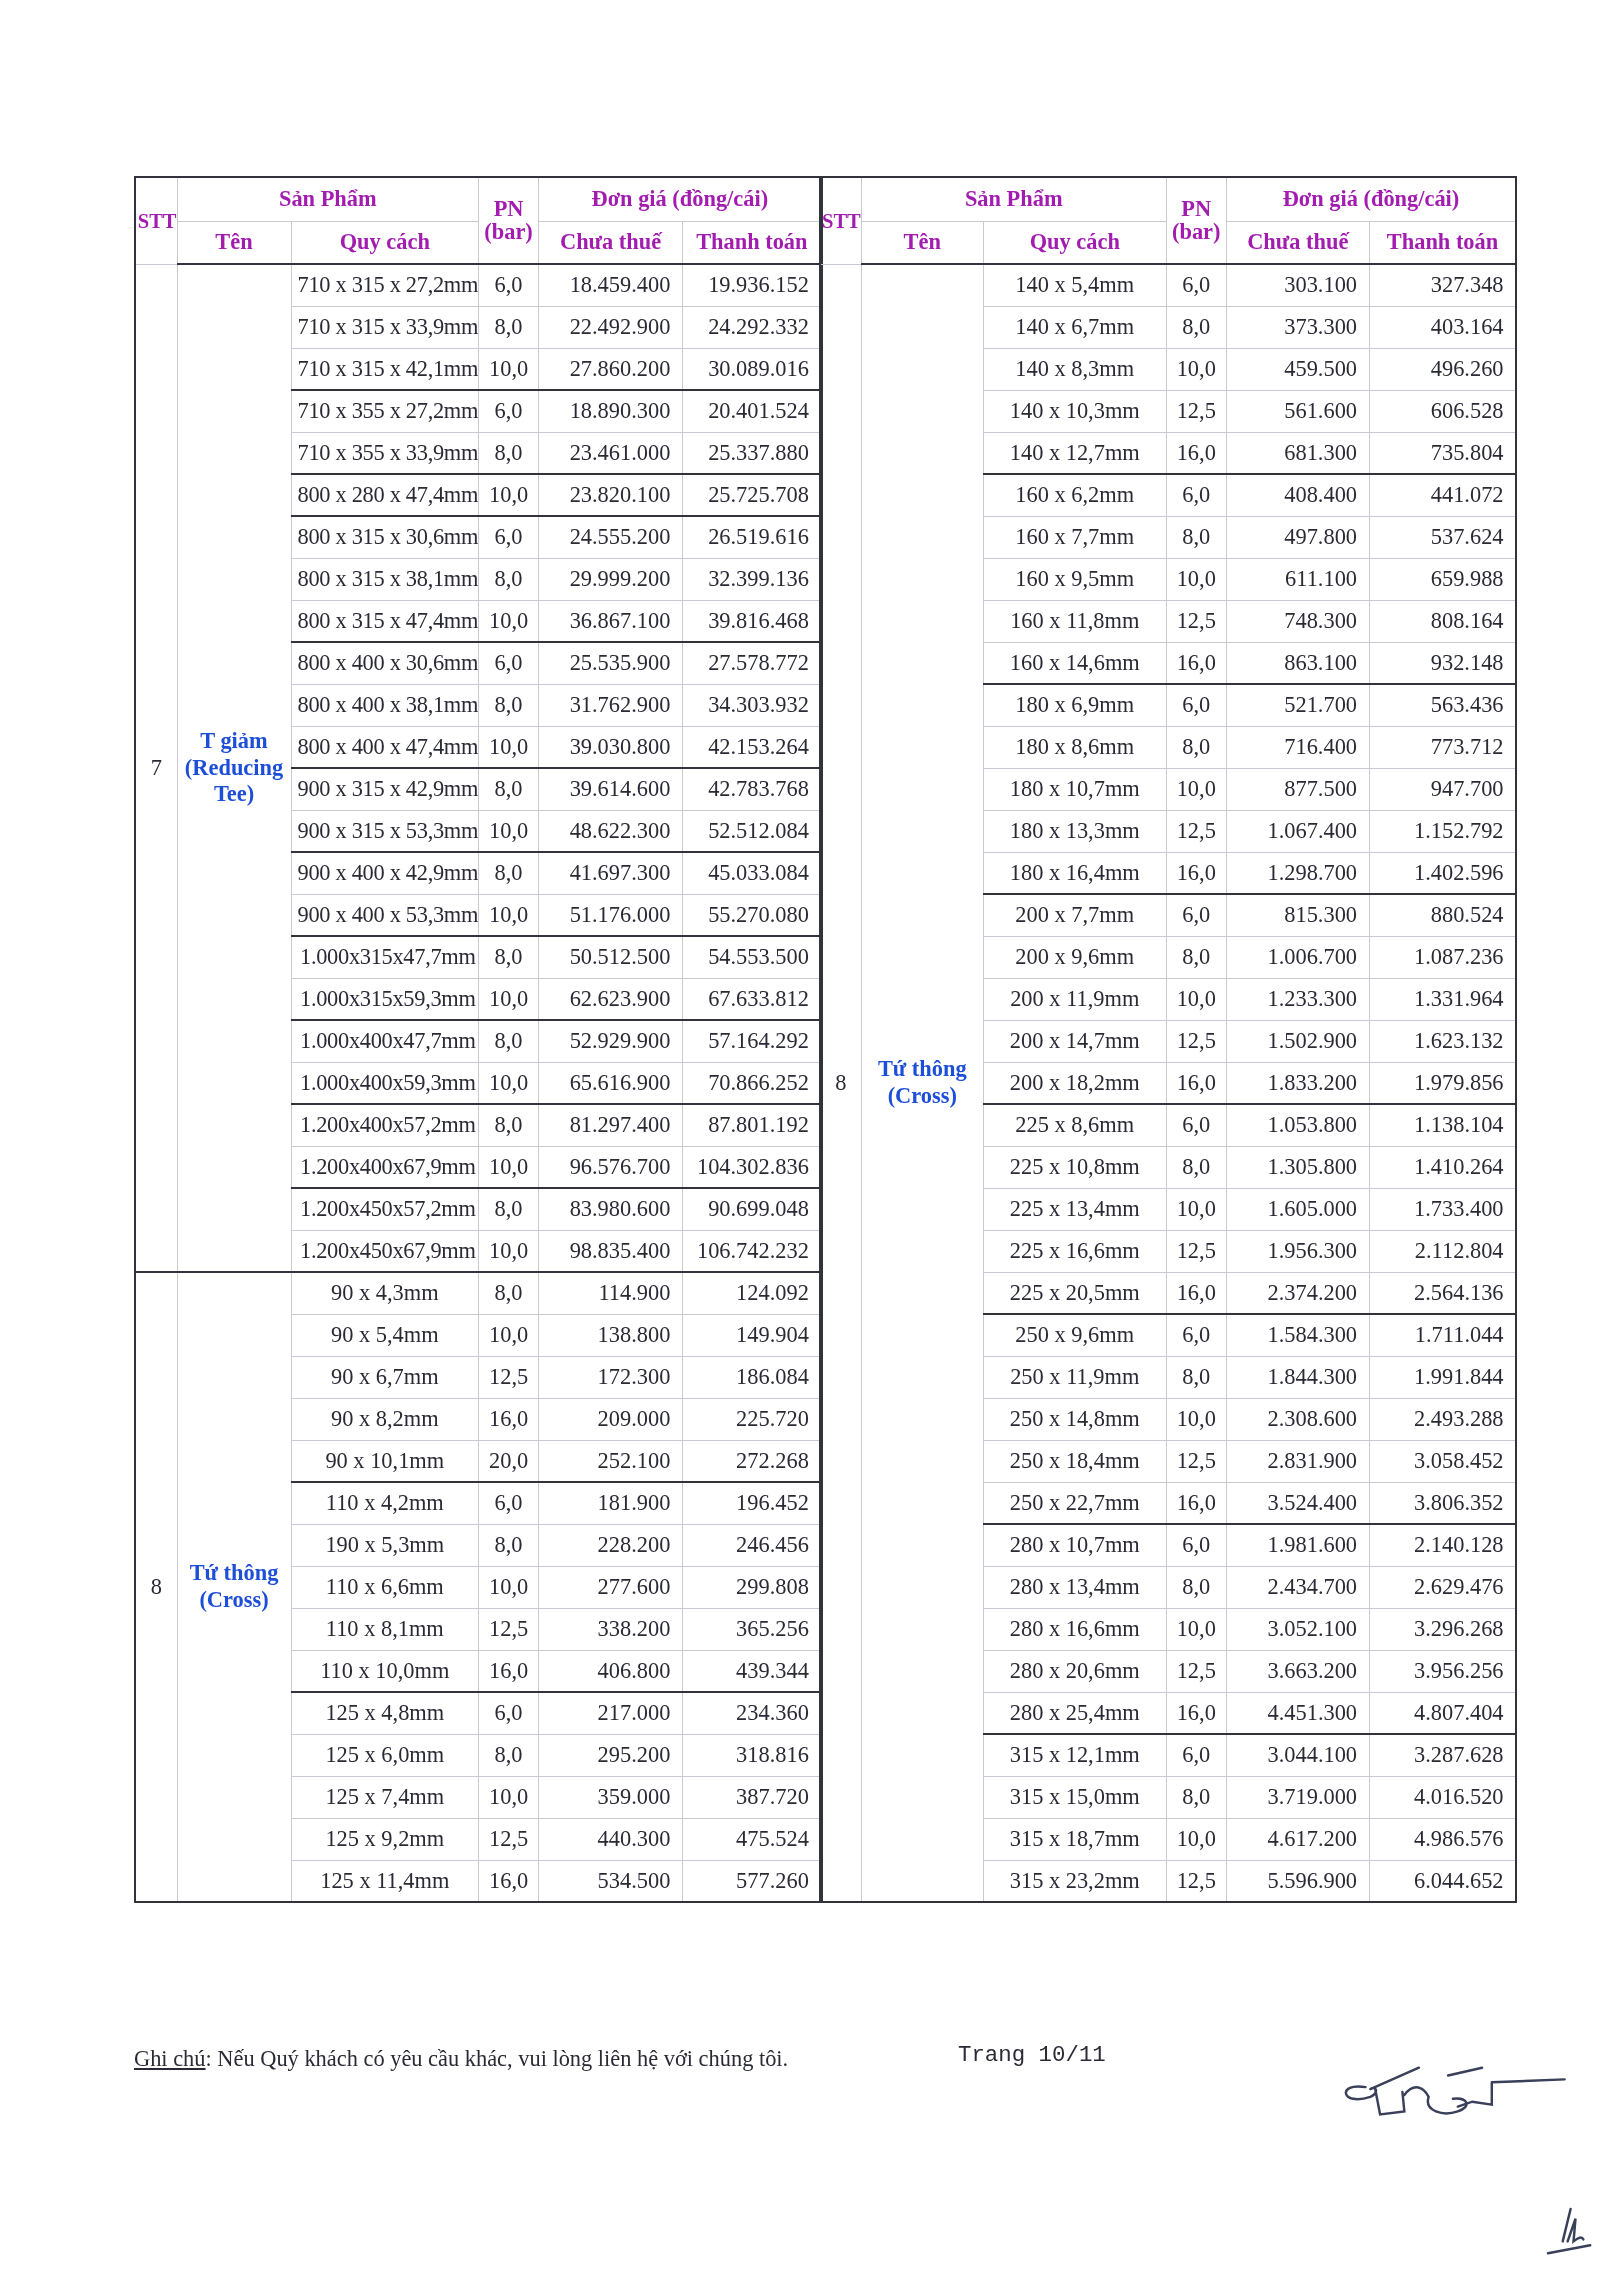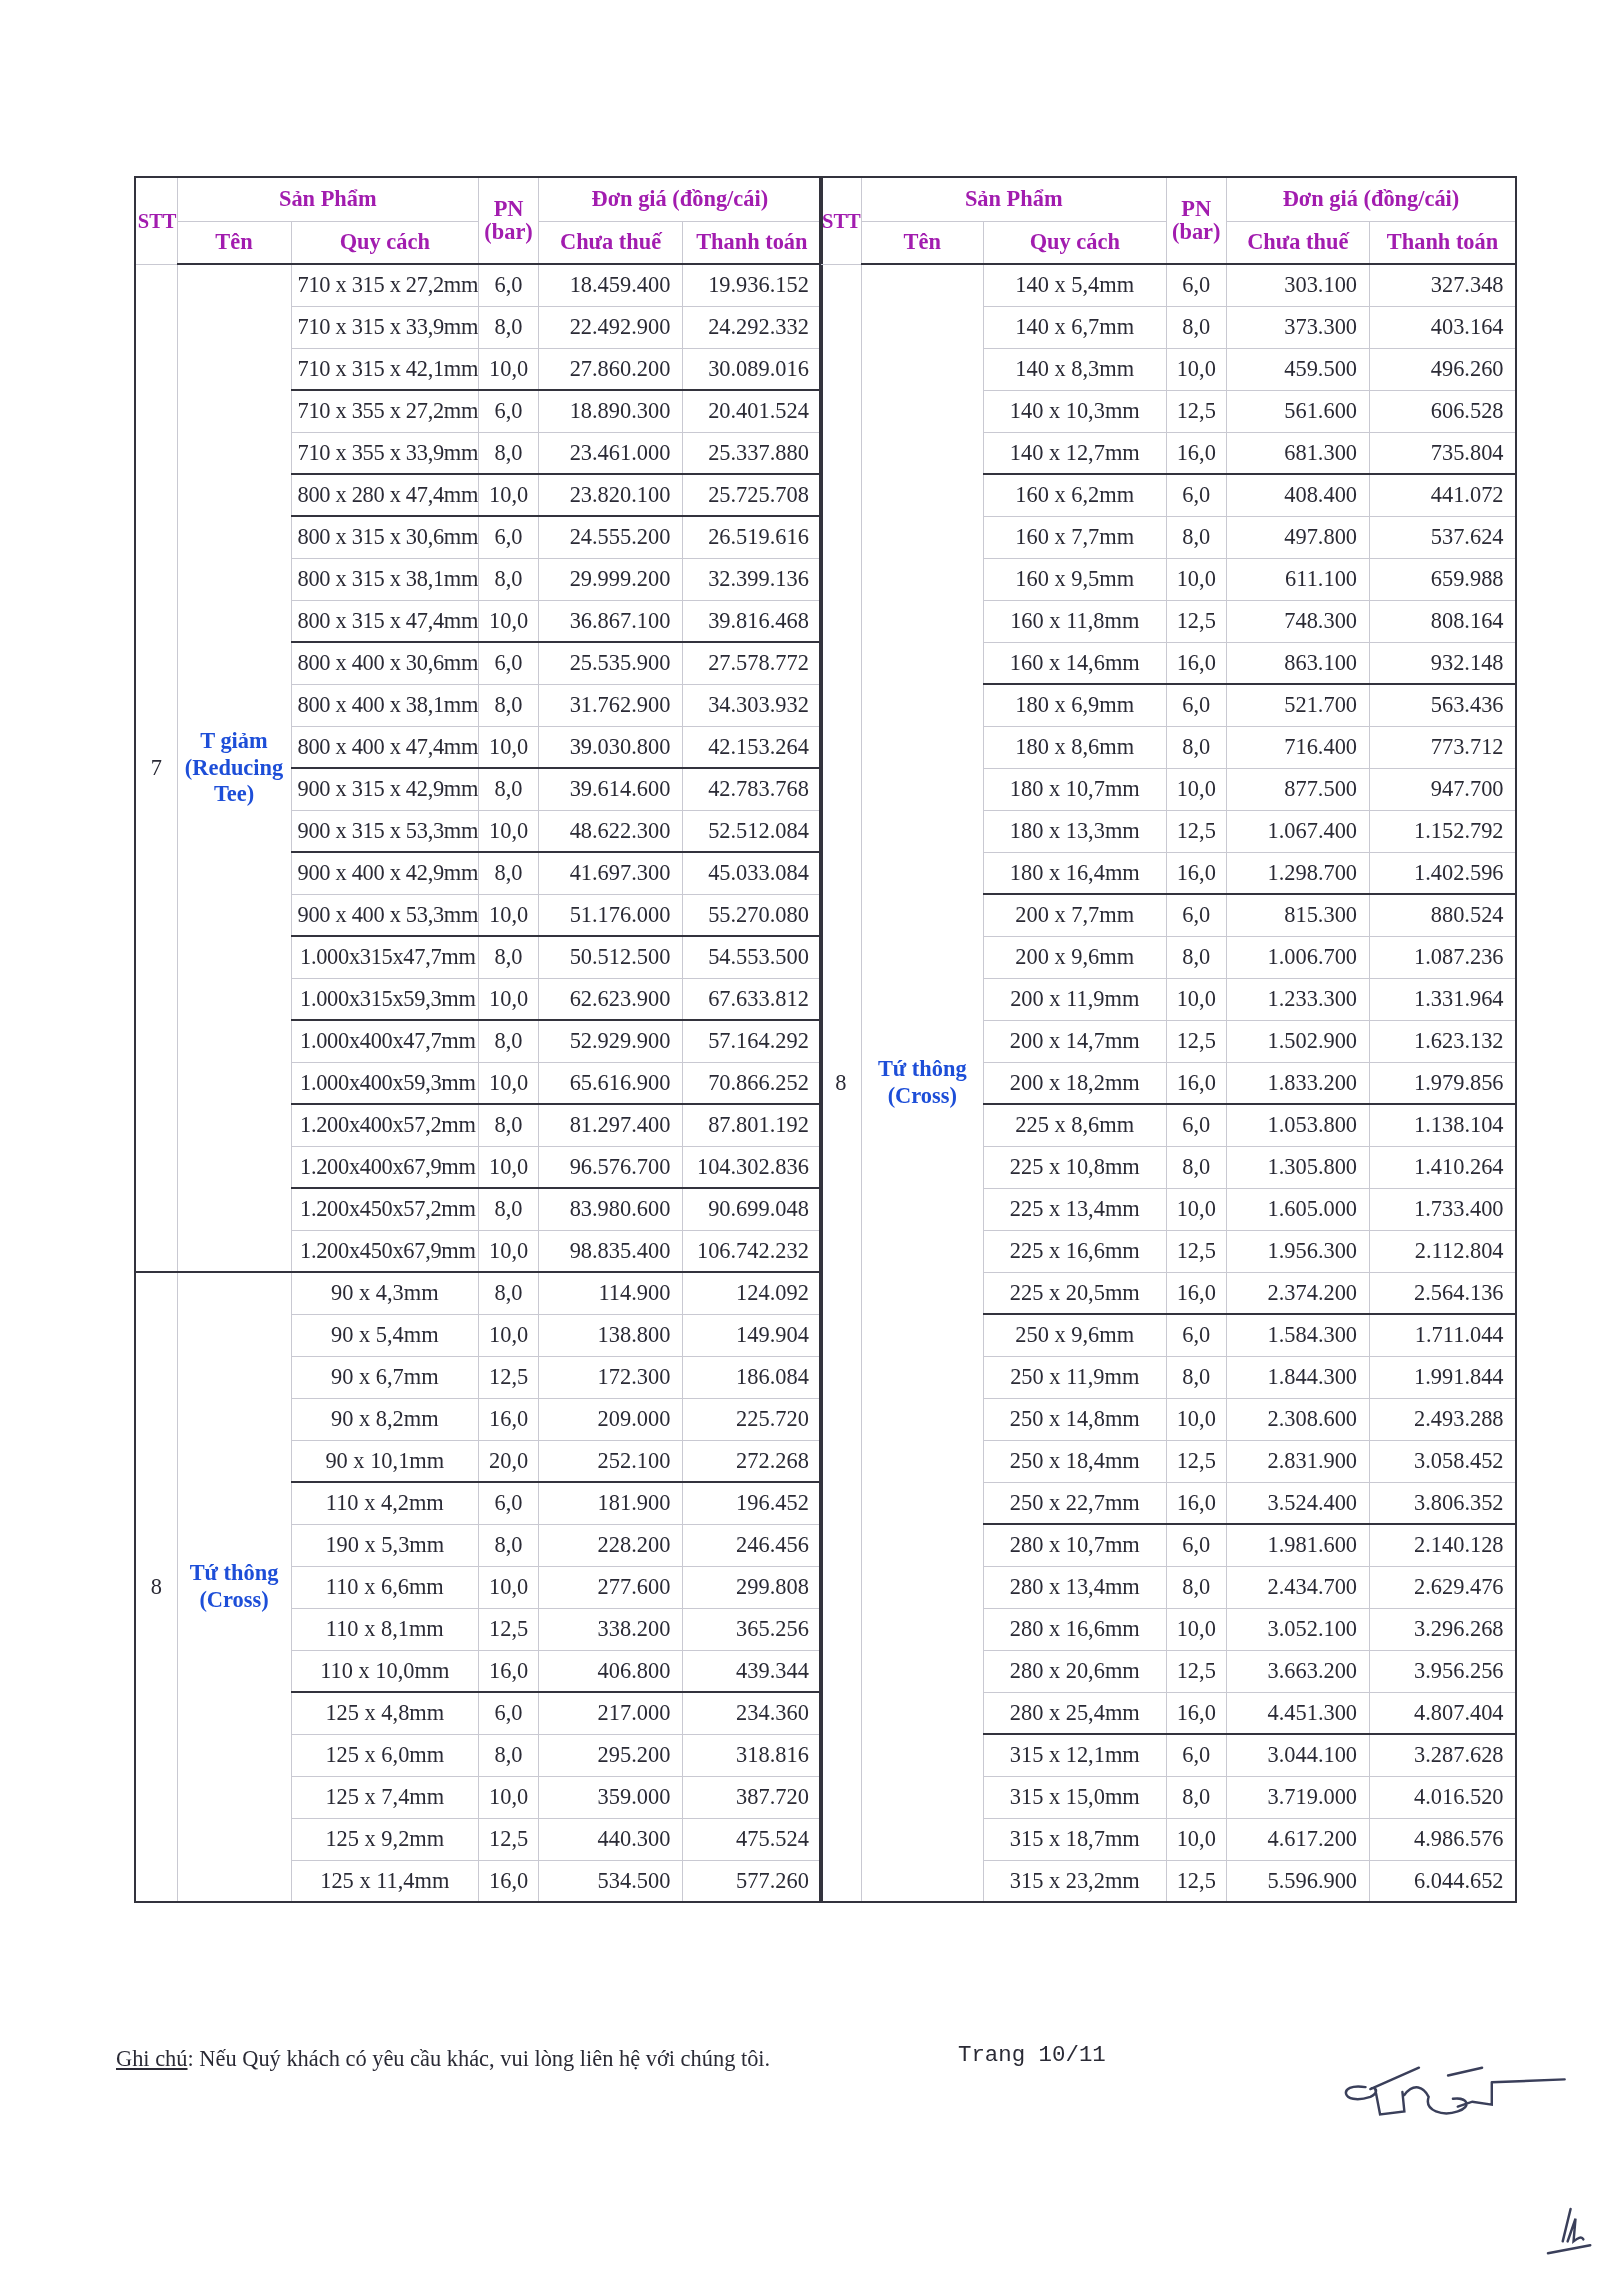--- a/index.html
+++ b/index.html
@@ -17,21 +17,21 @@
   .tbl.right { border:2.9px solid #33333d; border-left:2px solid #33333d; }
   .tbl th.stt { font-size:20.5px; text-align:right; padding-left:1px; vertical-align:middle; }
   .tbl td.stt { text-align:center; font-size:22.4px; }
   .tbl td.name { text-align:center; font-weight:bold; font-size:22.4px; line-height:1.2; white-space:normal; color:#1d4ed8; }
   .tbl td.spec { text-align:center; }
   .tbl.left td.spec.long { text-align:center; padding-left:6px; letter-spacing:-0.3px; }
   .tbl td.pn { text-align:center; }
   .tbl td.num { text-align:right; padding-right:11.7px; }
   .tbl td.num.net { padding-right:11.7px; }
   tr.grp-start td.g { border-top:2.9px solid #33333d; }
-  .note { position:absolute; top:2046px; left:116px; font-size:22.4px; color:#2a2a35; }
+  .note { position:absolute; top:2046px; left:134px; font-size:22.4px; color:#2a2a35; }
   .note .lbl { text-decoration:underline; }
   .page { position:absolute; top:2042px; left:958px; font-size:22.4px; color:#2a2a35;font-family:Liberation Mono, monospace; }
   .sig { position:absolute; left:1336px; top:2058px; }
   .sig2 { position:absolute; left:1546px; top:2204px; }
 </style>
 </head>
 <body>
 
 <table class="tbl left">
   <colgroup>

